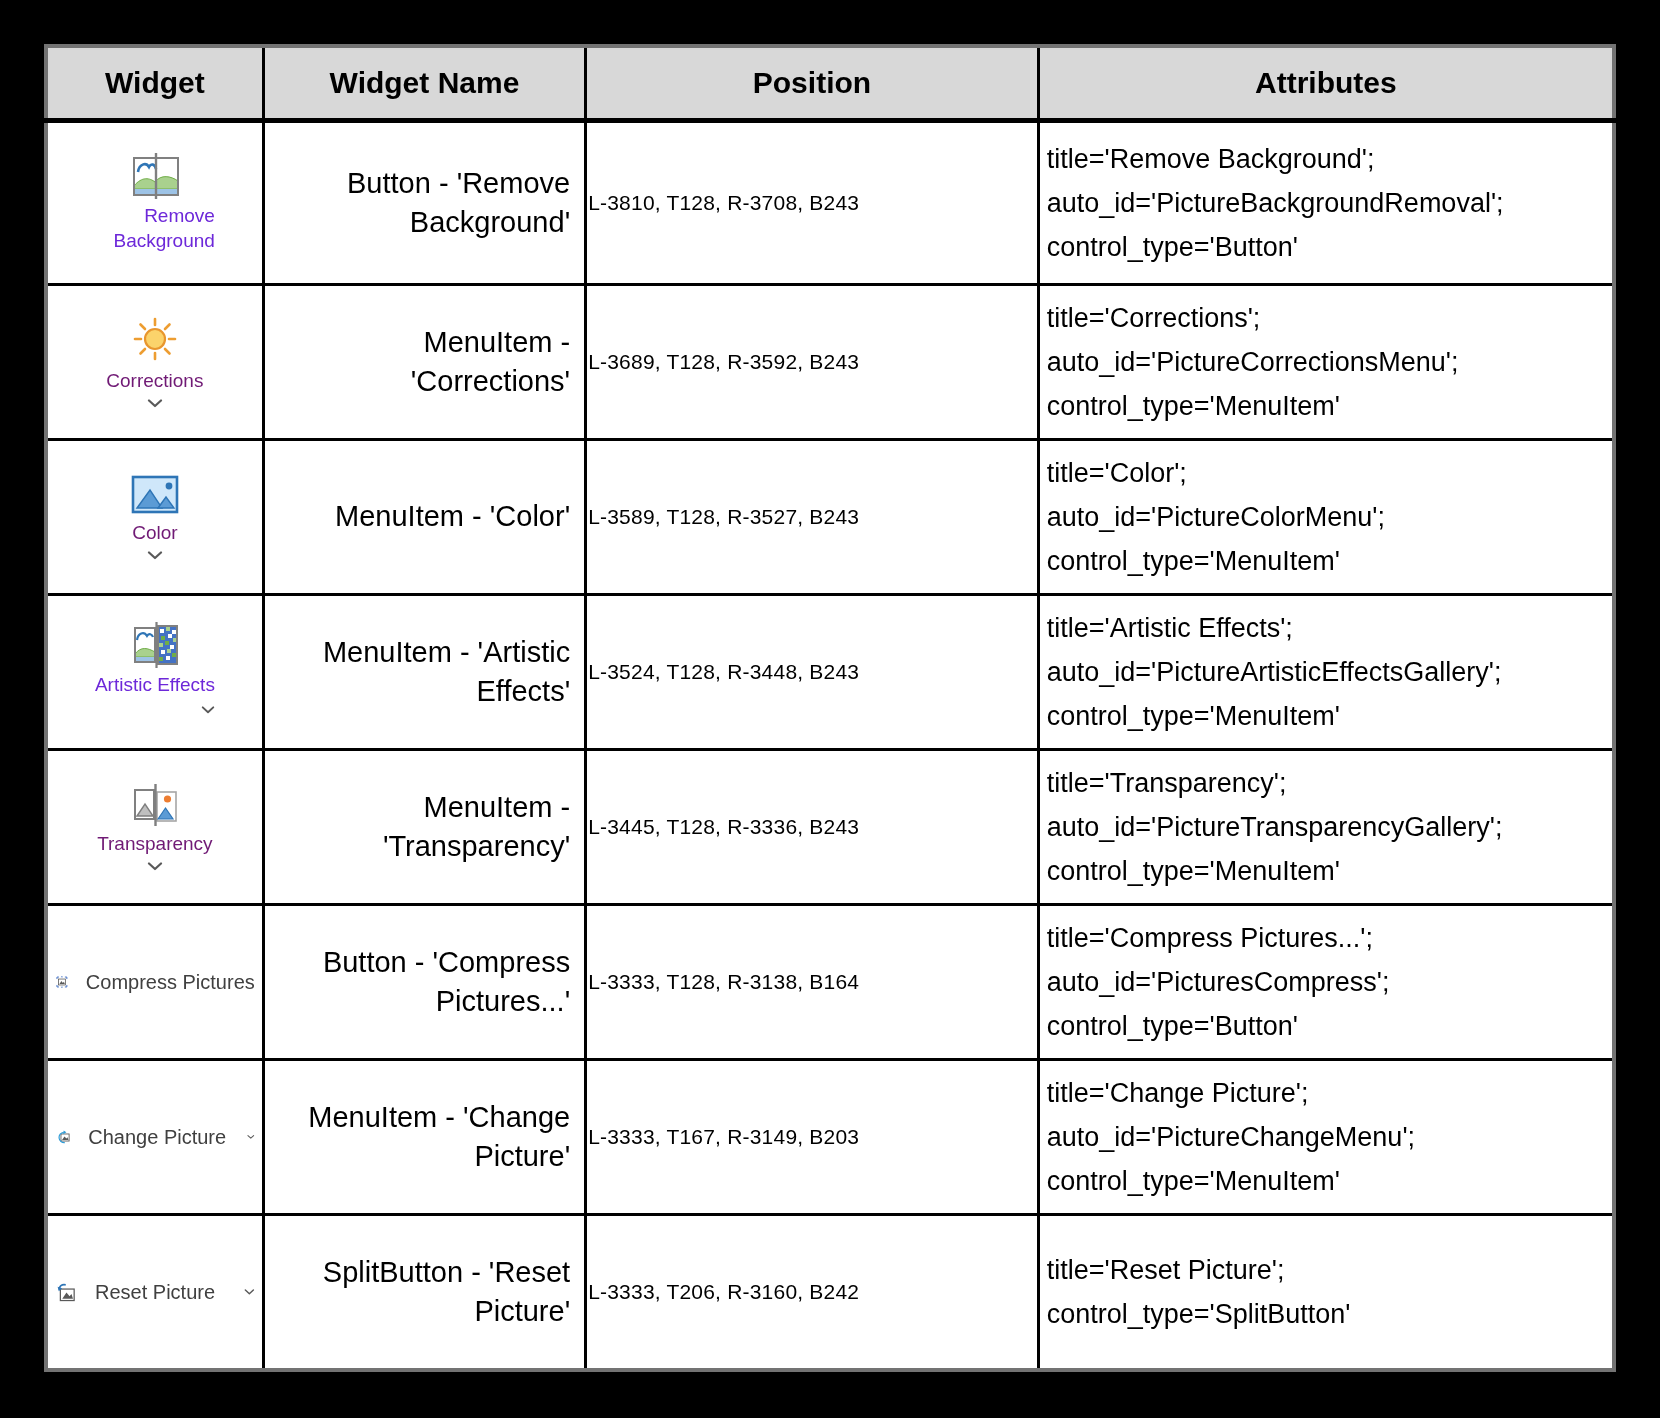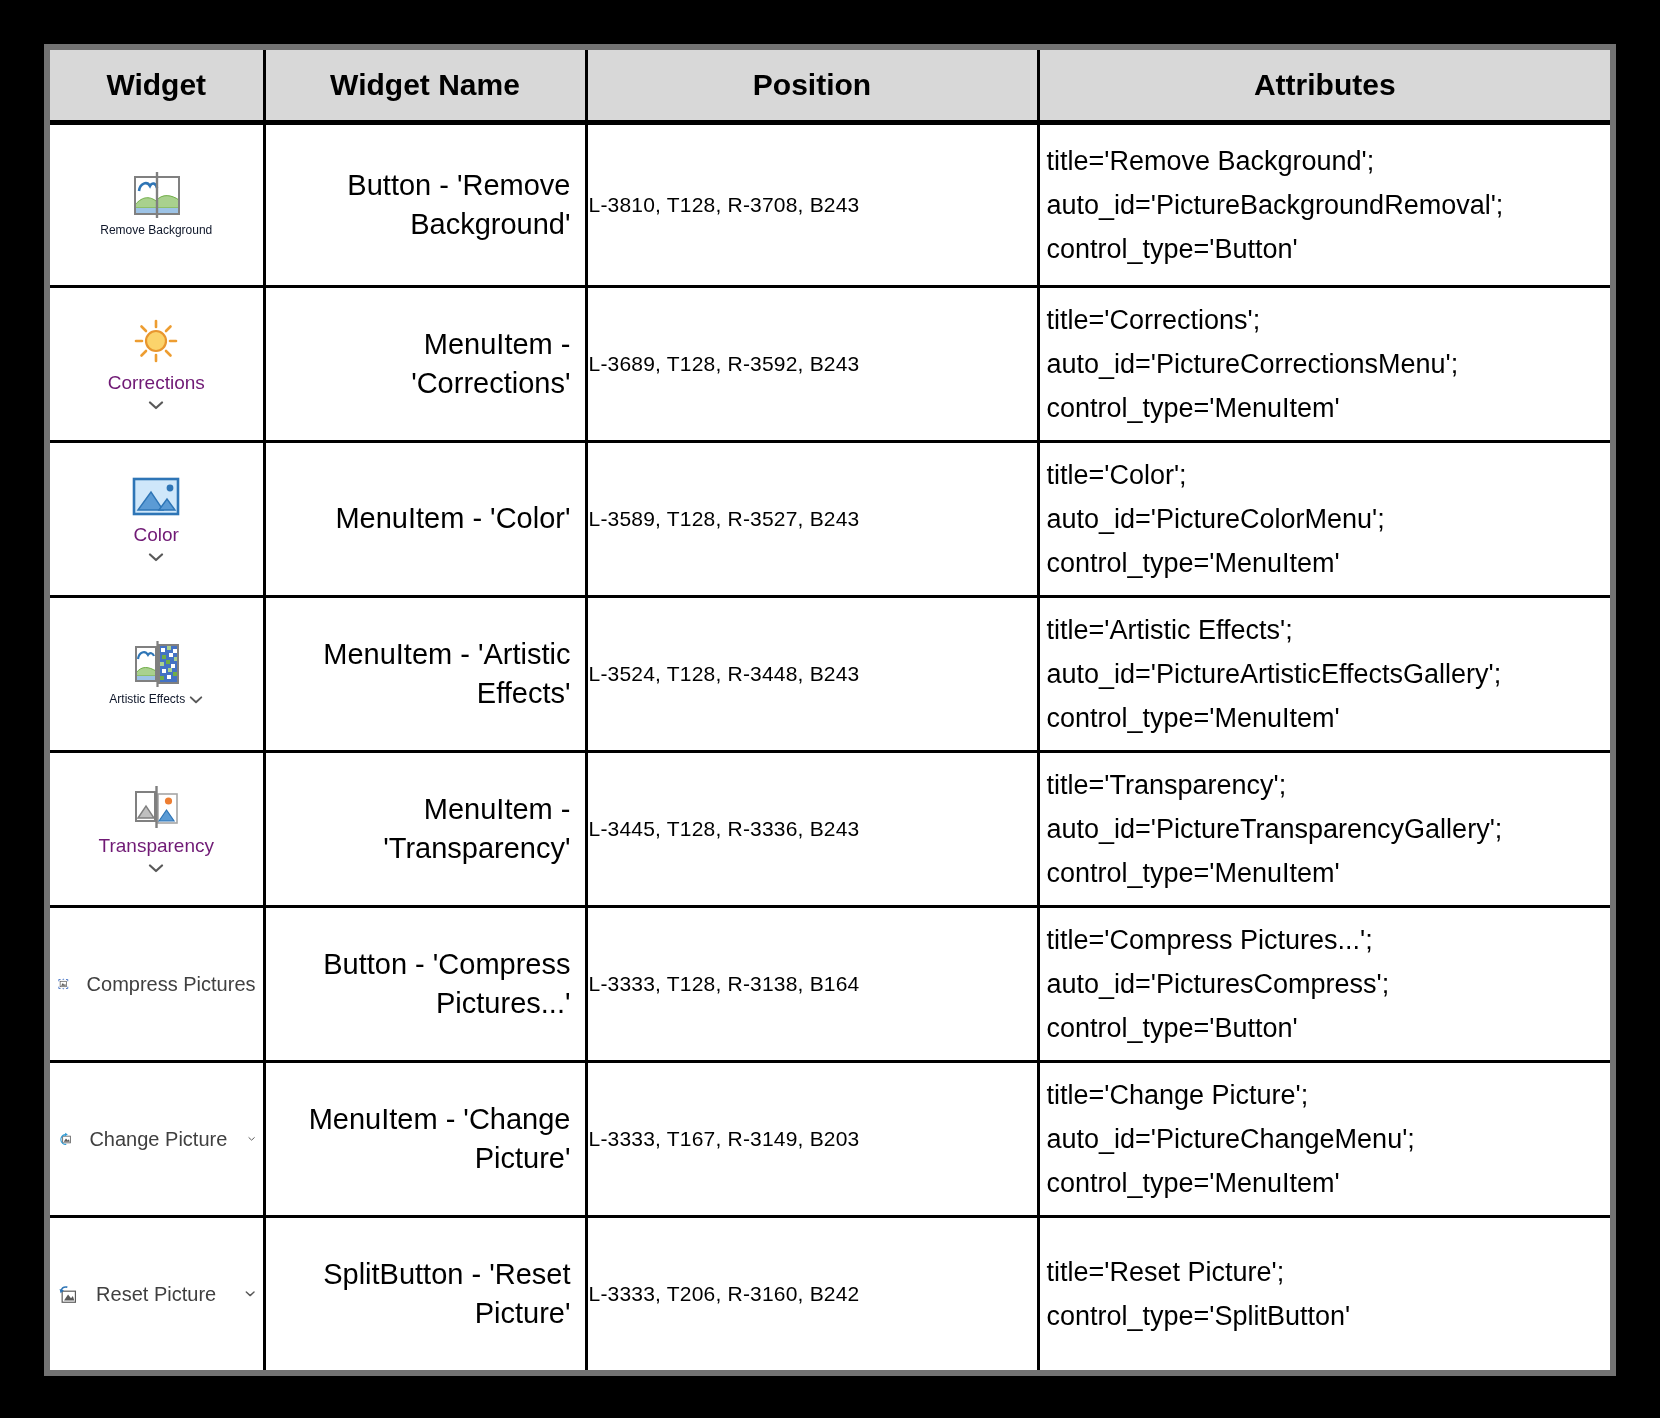--- a/index.html
+++ b/index.html
@@ -15,21 +15,21 @@
     background:#000;
     overflow:hidden;
   }
   table.widget-table{
     position:absolute;
     left:44px; top:44px;
     width:1572px;
     border-collapse:collapse;
     table-layout:fixed;
     background:#fff;
-    border:6px solid #737373;
+    border:4px solid #737373;
   }
   col.c-widget{width:217px;}
   col.c-name{width:322px;}
   col.c-pos{width:452px;}
   col.c-attr{width:575px;}
 
   th{
     background:#d8d8d8;
     border:3px solid #000;
     border-bottom:5px solid #000;
@@ -86,23 +86,23 @@
     padding:0 6px;
   }
   .wlabel{
     font-size:19px;
     color:#701a75;
     line-height:1.3;
     text-align:right;
   }
   .wlabel-wrap{
     max-width:120px;
-    text-align:left;
-    font-size:12px;
-    color:#0f172a;
+    text-align:right;
+    font-size:19px;
+    color:#6d28d9;
     line-height:1.3;
   }
   .wlabel-inline{
     font-size:20px;
     color:#404040;
     white-space:nowrap;
   }
   .chev{display:block;}
   .chev-inline{display:inline-block; vertical-align:middle; margin-left:4px;}
   .chev-gap{margin-left:12px;}

